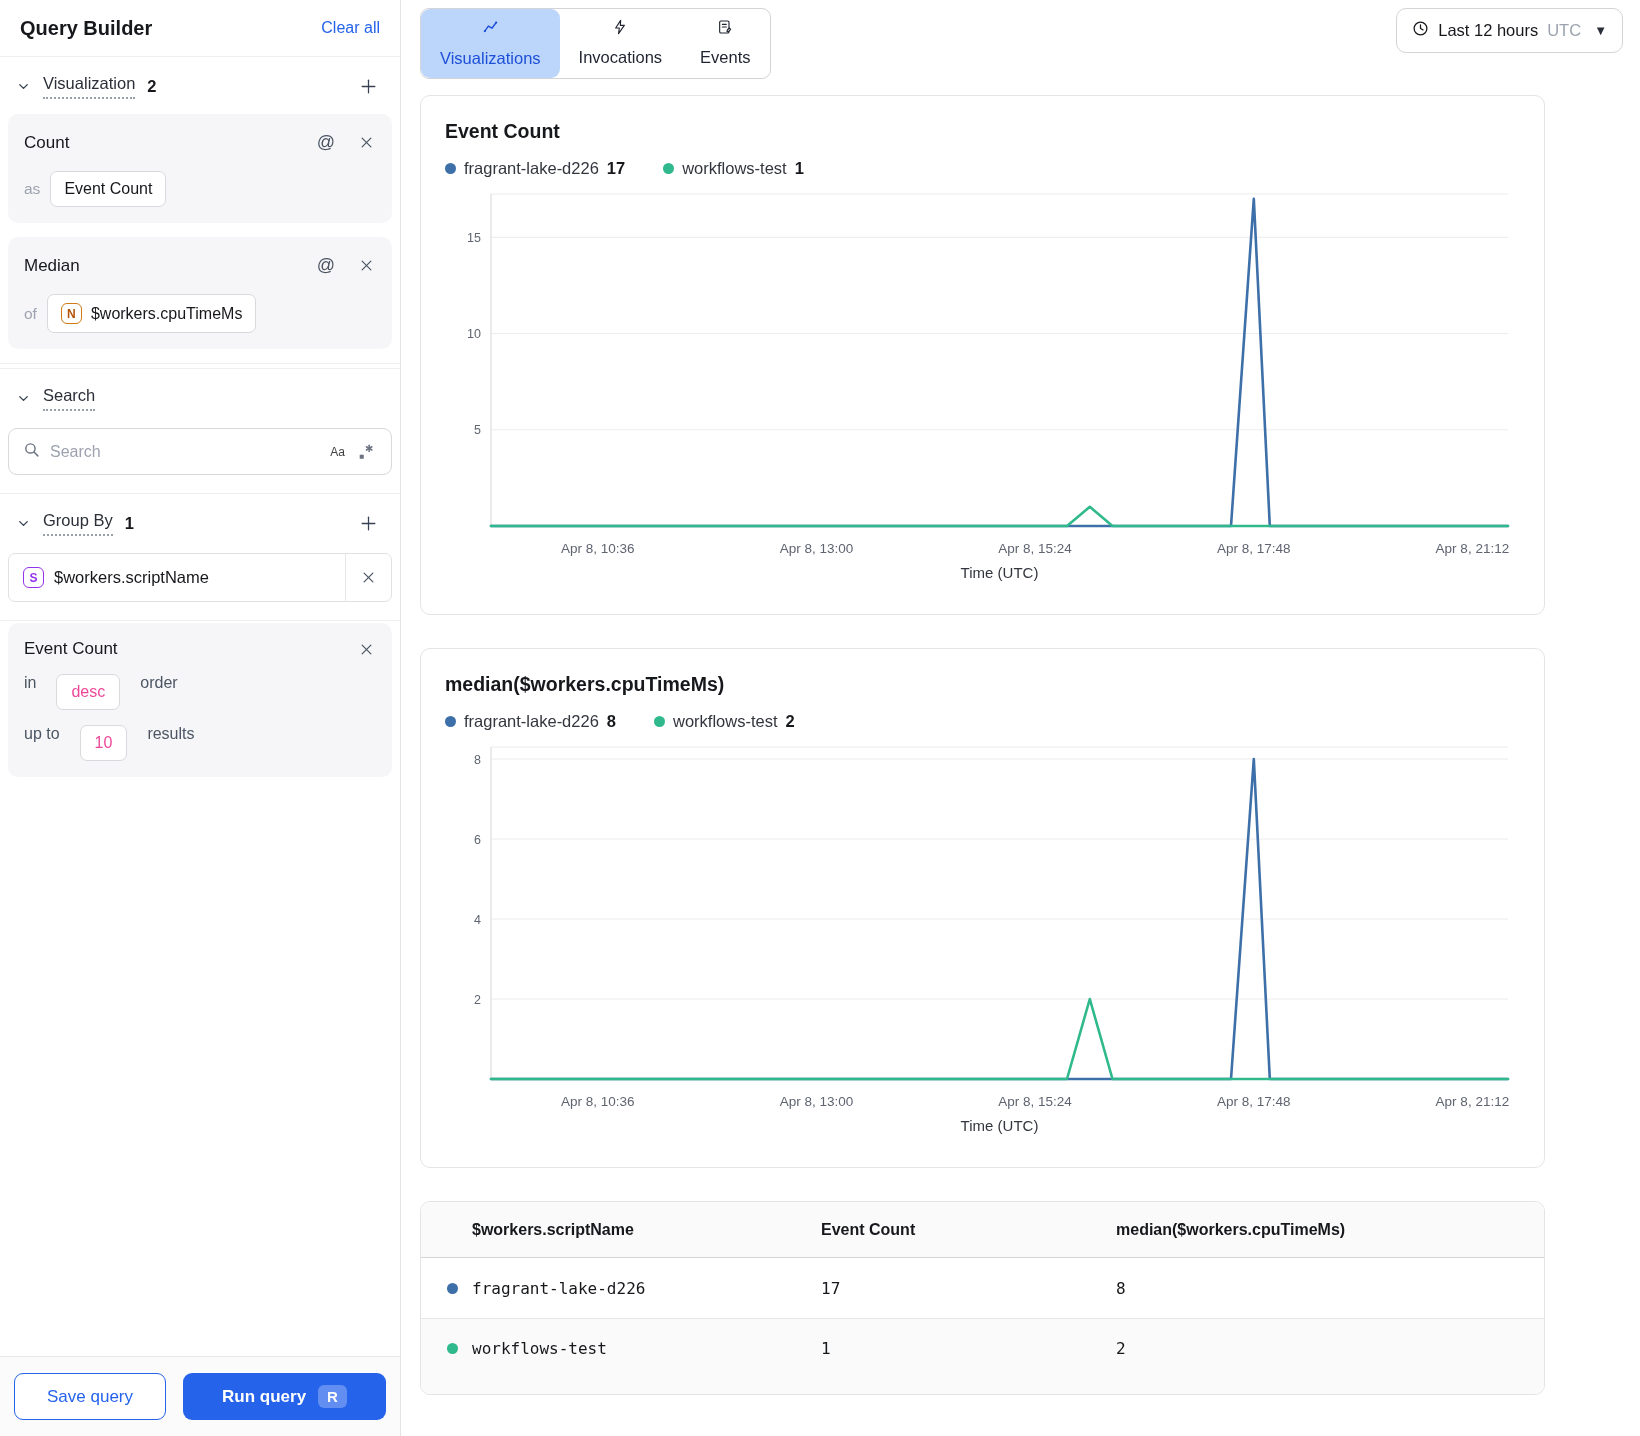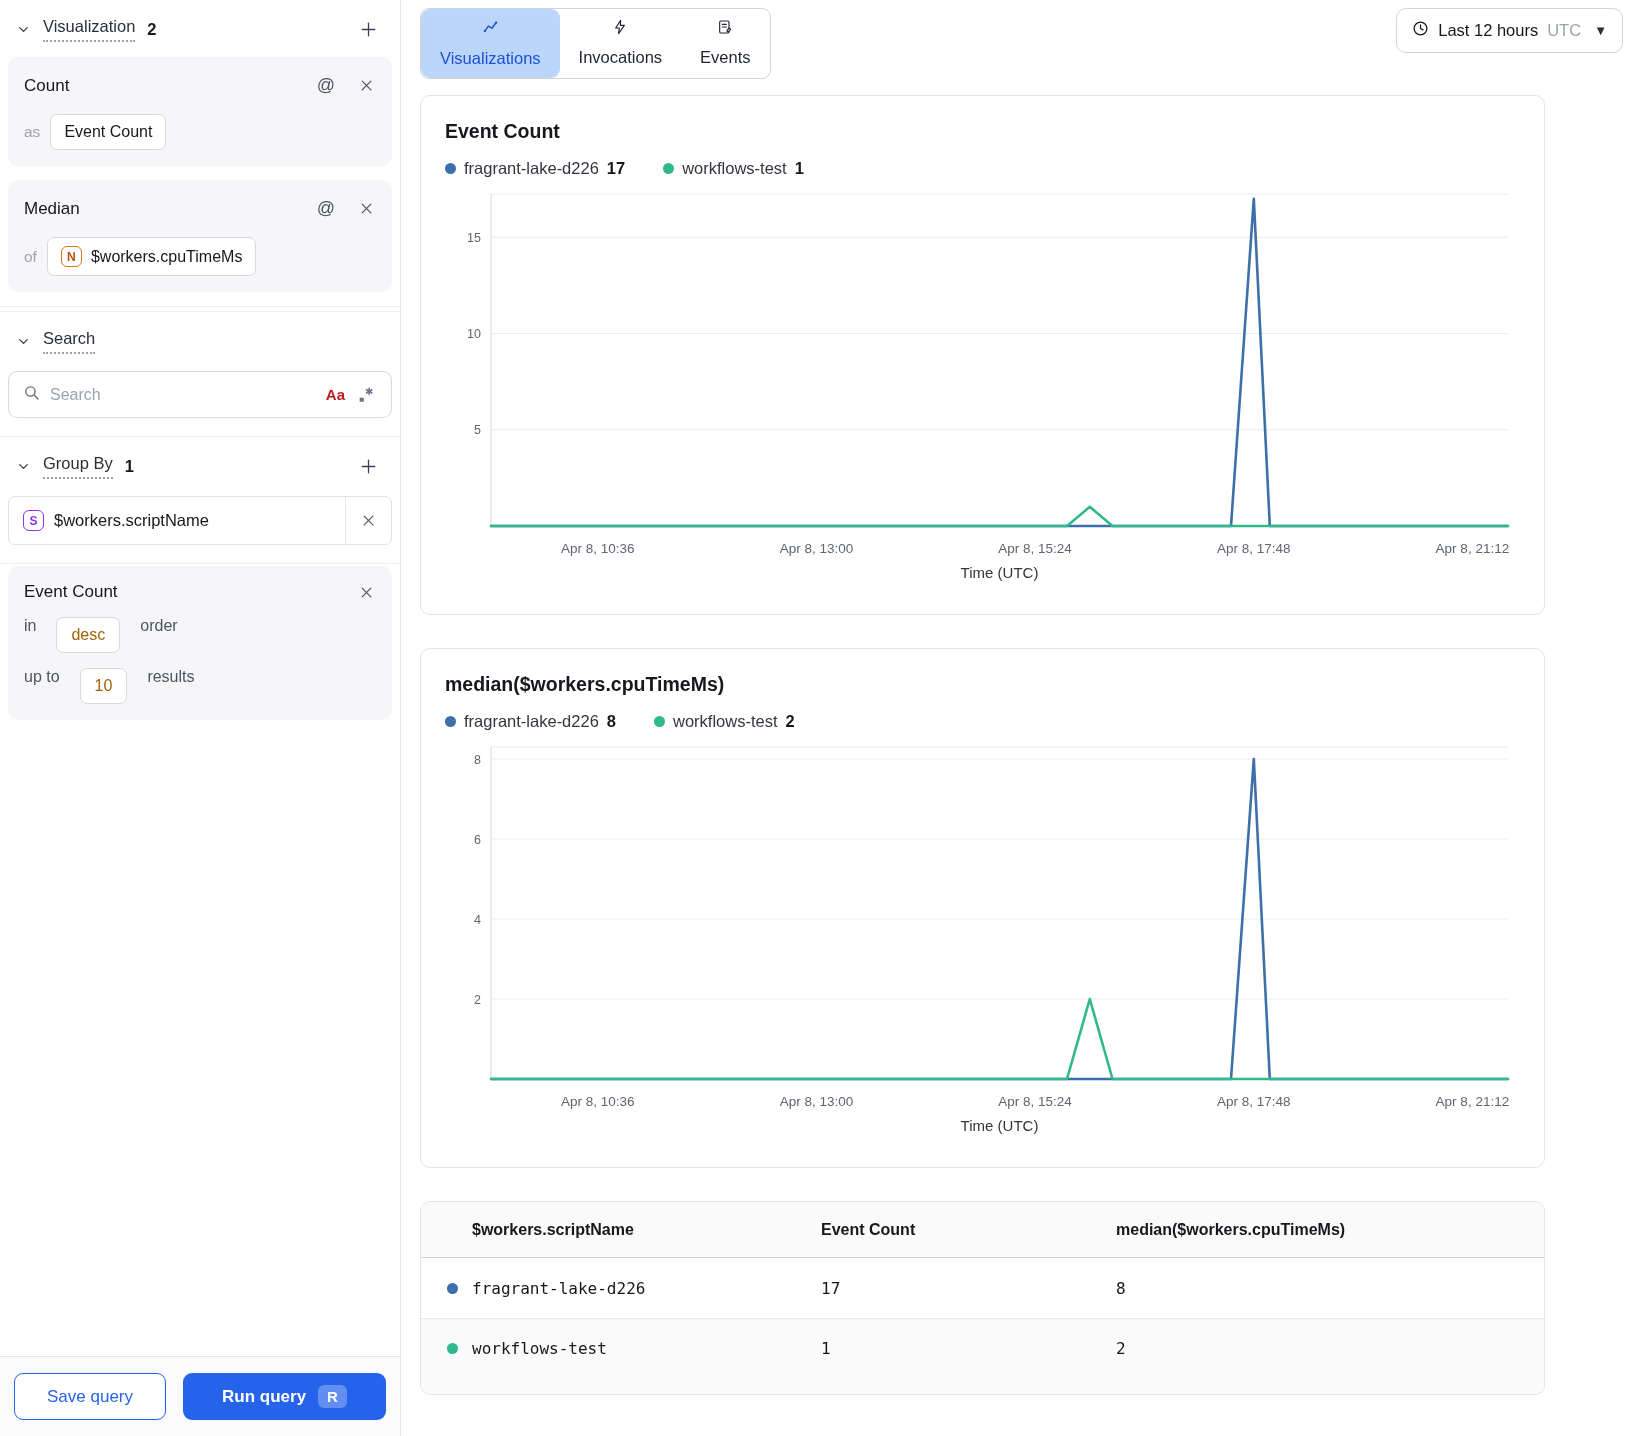--- a/index.html
+++ b/index.html
@@ -25,26 +25,26 @@
   .chip-row { display:flex; align-items:center; gap:10px; margin-top:16px; }
   .chip-prefix { color:#9ca3af; font-size:15.5px; }
   .chip { background:#fff; border:1px solid #d8d8dd; border-radius:7px; padding:8px 13px; font-size:16px; color:#17181c; display:inline-flex; align-items:center; gap:9px; }
   .field-badge { width:21px; height:21px; border-radius:6px; display:inline-flex; align-items:center; justify-content:center; font-size:12px; font-weight:700; border:1.5px solid; }
   .badge-orange { color:#b45309; border-color:#cf7a12; }
   .badge-purple { color:#9333ea; border-color:#9333ea; }
   .divider { border-top:1px solid #eceef0; margin:4px 0 0 0; }
   .search-box { margin:4px 8px 18px 8px; height:47px; border:1px solid #d8d8dd; border-radius:9px; display:flex; align-items:center; padding:0 14px; gap:10px; background:#fff; }
   .search-box input { border:none; outline:none; flex:1; font-size:16px; font-family:inherit; color:#17181c; background:transparent; }
   .search-box input::placeholder { color:#9ca3af; }
-  .aa-toggle { color:#b91c1c; font-size:15px; cursor:pointer;font-weight:bold; }
+  .aa-toggle { color:#404040; font-size:12px; cursor:pointer; }
   .groupby-item { margin:4px 8px 18px 8px; height:49px; border:1px solid #e1e1e5; border-radius:7px; display:flex; align-items:center; padding:0 0 0 14px; background:#fff; }
   .groupby-item .gv { font-size:16.5px; color:#17181c; margin-left:10px; }
   .groupby-close { margin-left:auto; border-left:1px solid #e7e7ea; align-self:stretch; width:46px; display:flex; align-items:center; justify-content:center; cursor:pointer; background:none; border-top:none; border-right:none; border-bottom:none; }
   .order-card .mini-row { display:flex; align-items:flex-start; gap:20px; margin-top:15px; font-size:16px; color:#4b5563; }
-  .mini-chip { background:#fff; border:1px solid #d8d8dd; border-radius:7px; padding:8px 14px; font-size:16px; color:#a16207; cursor:pointer; font-family:inherit; }
+  .mini-chip { background:#fff; border:1px solid #d8d8dd; border-radius:7px; padding:8px 14px; font-size:16px; color:#ec4899; cursor:pointer; font-family:inherit; }
   .qb-footer { border-top:1px solid #e7e7ea; background:#fbfbfc; padding:16px 14px; display:flex; gap:17px; }
   .btn-secondary { background:#fff; border:1px solid #2563eb; color:#2563eb; border-radius:9px; font-size:17px; padding:12px 10px; width:152px; cursor:pointer; font-family:inherit; }
   .btn-primary { background:#2563eb; border:none; color:#fff; border-radius:9px; font-size:17px; font-weight:600; padding:12px 16px; flex:1; cursor:pointer; display:flex; align-items:center; justify-content:center; gap:12px; font-family:inherit; }
   .key-badge { background:rgba(255,255,255,0.28); border-radius:6px; padding:3px 9px; font-size:15px; font-weight:600; }
 
   
   .main { flex:1; padding:8px 17px 0 19px; overflow:hidden; }
   .topbar { display:flex; align-items:flex-start; justify-content:space-between; margin-bottom:16px; }
   .tabs { display:inline-flex; border:1px solid #d4d4d8; border-radius:9px; overflow:hidden; background:#fff; }
   .tab { display:flex; align-items:center; gap:9px; padding:10px 19px; font-size:16.5px; color:#1f2430; background:none; border:none; cursor:pointer; font-family:inherit;flex-direction:column; }
@@ -73,20 +73,24 @@
   .t-head + .t-row { border-top:none; }
   .row-alt { background:#fafafa; }
   .cell-dot { justify-self:end; margin-right:14px; }
   .mono { font-family:"DejaVu Sans Mono", monospace; font-size:16px; color:#17181c; }
   .t-foot { height:16px; background:#fafafa; }
 </style>
 </head>
 <body>
 
 <aside class="sidebar">
+  <div class="qb-header">
+    <h1>Query Builder</h1>
+    <button class="link-btn">Clear all</button>
+  </div>
 
   <div class="qb-body">
 
     <div class="section-head">
       <span class="icon-btn">
           <svg width="15" height="15" viewBox="0 0 24 24" fill="none" stroke="#374151" stroke-width="2.2" stroke-linecap="round" stroke-linejoin="round">
             <polyline points="6 9 12 15 18 9"></polyline>
           </svg>
         </span>
       <span class="sec-label">Visualization</span>

